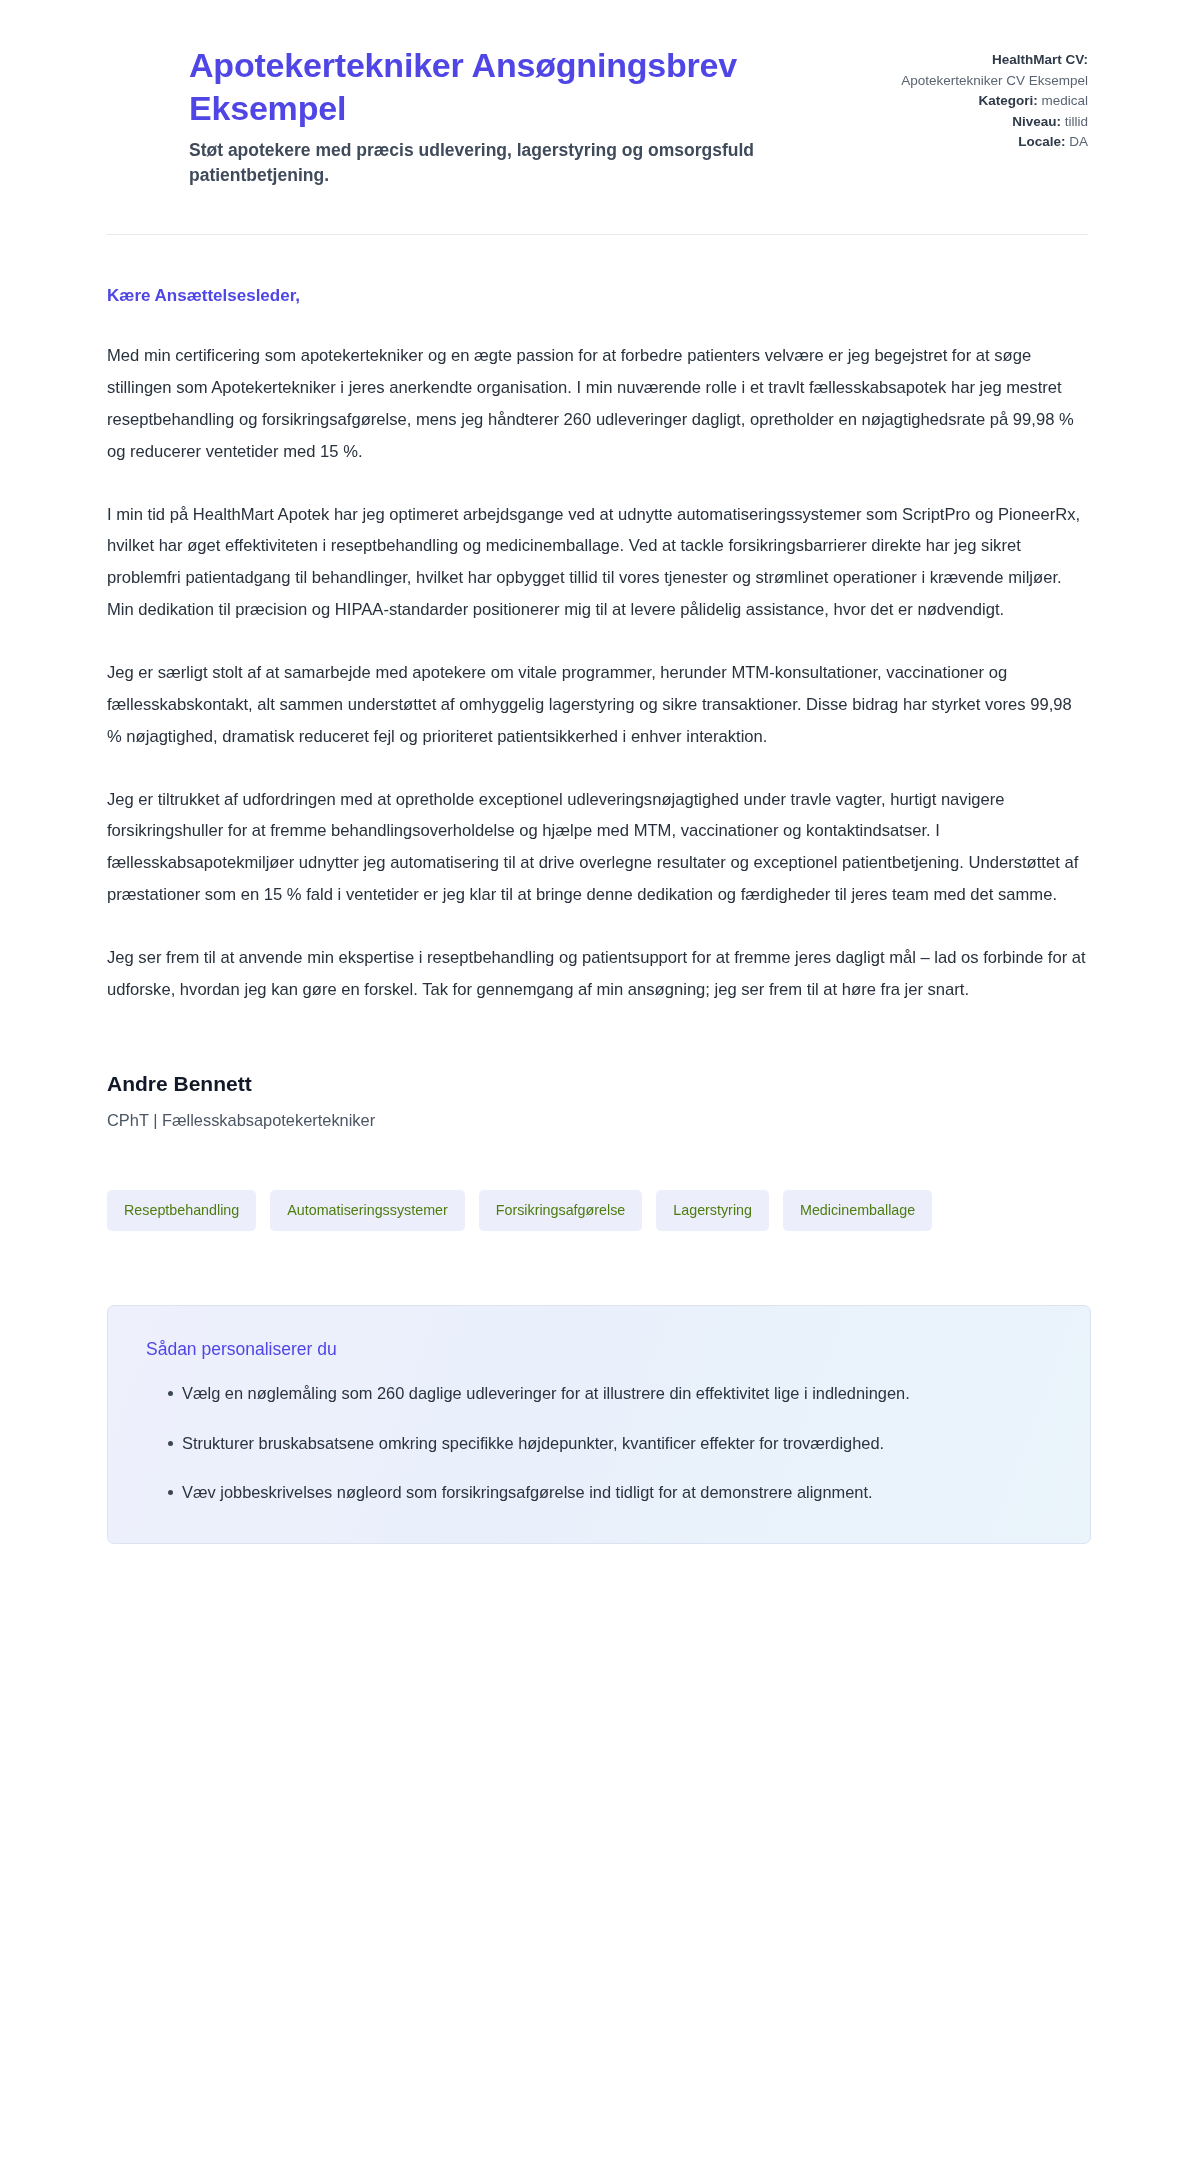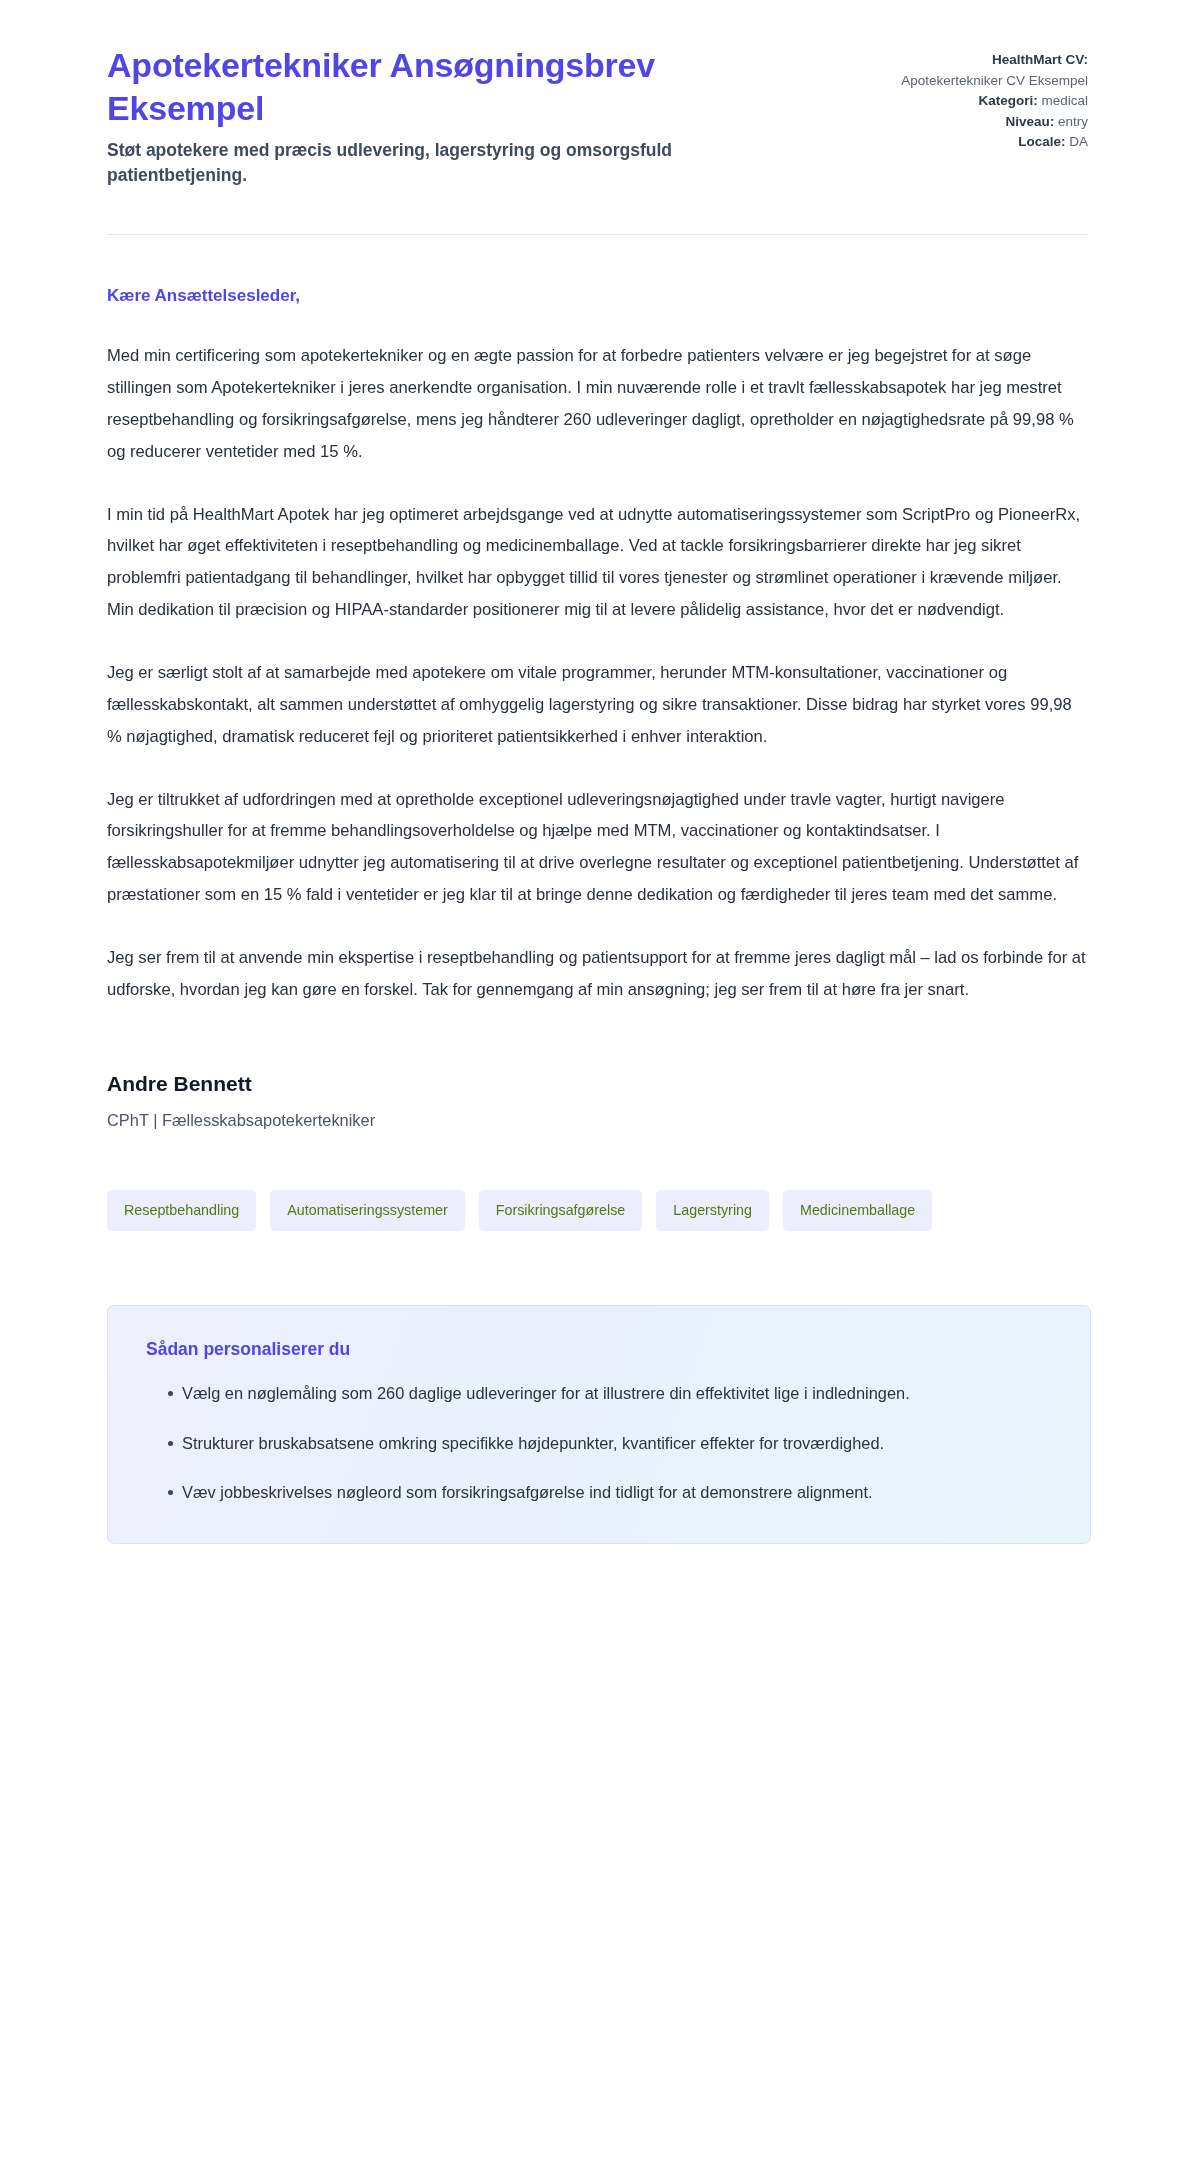--- a/index.html
+++ b/index.html
@@ -25,21 +25,21 @@
   }
 
   .inner {
     padding: 44px 112px 40px 107px;
   }
 
   
   .header {
     display: flex;
     align-items: flex-start;
-    justify-content: space-between;
+    justify-content: flex-end;
     gap: 24px;
   }
   .header-left {
     flex: 1 1 auto;
     max-width: 660px;
   }
   .doc-title {
     margin: 0;
     font-size: 34px;
     line-height: 1.26;
@@ -138,21 +138,21 @@
     margin-top: 74px;
     background: linear-gradient(110deg, #eef0fc 0%, #e9f0fb 45%, #eaf4fb 100%);
     border: 1px solid #dde3f3;
     border-radius: 7px;
     padding: 30px 38px 34px 38px;
     width: 984px;
   }
   .callout-title {
     margin: 0 0 8px 0;
     font-size: 17.5px;
-    font-weight: 700;
+    font-weight: 400;
     color: #4f46e5;
     line-height: 1.5;
   }
   .callout-list {
     margin: 0;
     padding: 0 0 0 22px;
     list-style: none;
   }
   .callout-list li {
     position: relative;
@@ -192,21 +192,21 @@
         </div>
         <div class="meta-row">
           <span class="meta-value">Apotekertekniker CV Eksempel</span>
         </div>
         <div class="meta-row">
           <span class="meta-label">Kategori:</span>
           <span class="meta-value">medical</span>
         </div>
         <div class="meta-row">
           <span class="meta-label">Niveau:</span>
-          <span class="meta-value">entry</span>
+          <span class="meta-value">tillid</span>
         </div>
         <div class="meta-row">
           <span class="meta-label">Locale:</span>
           <span class="meta-value">DA</span>
         </div>
       </div>
     </div>
 
     <hr class="divider">
 

